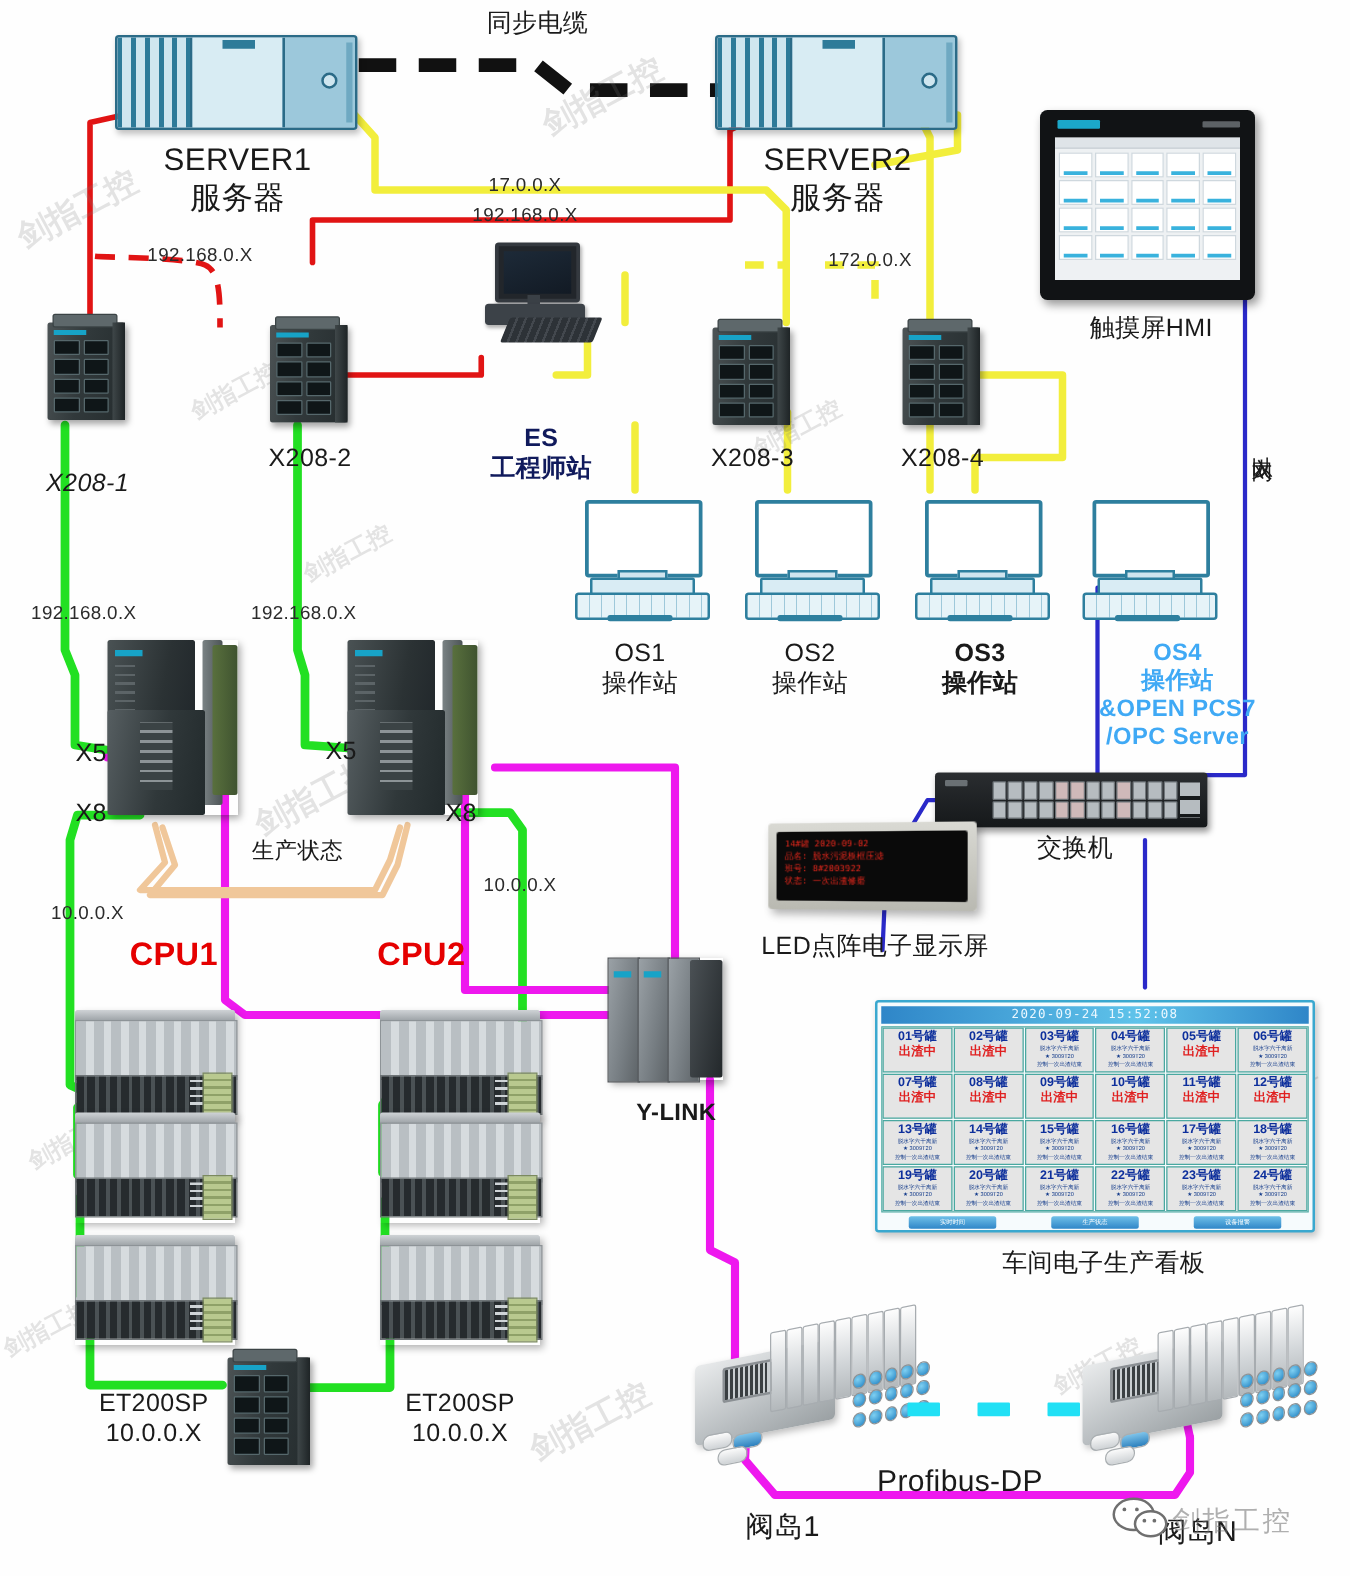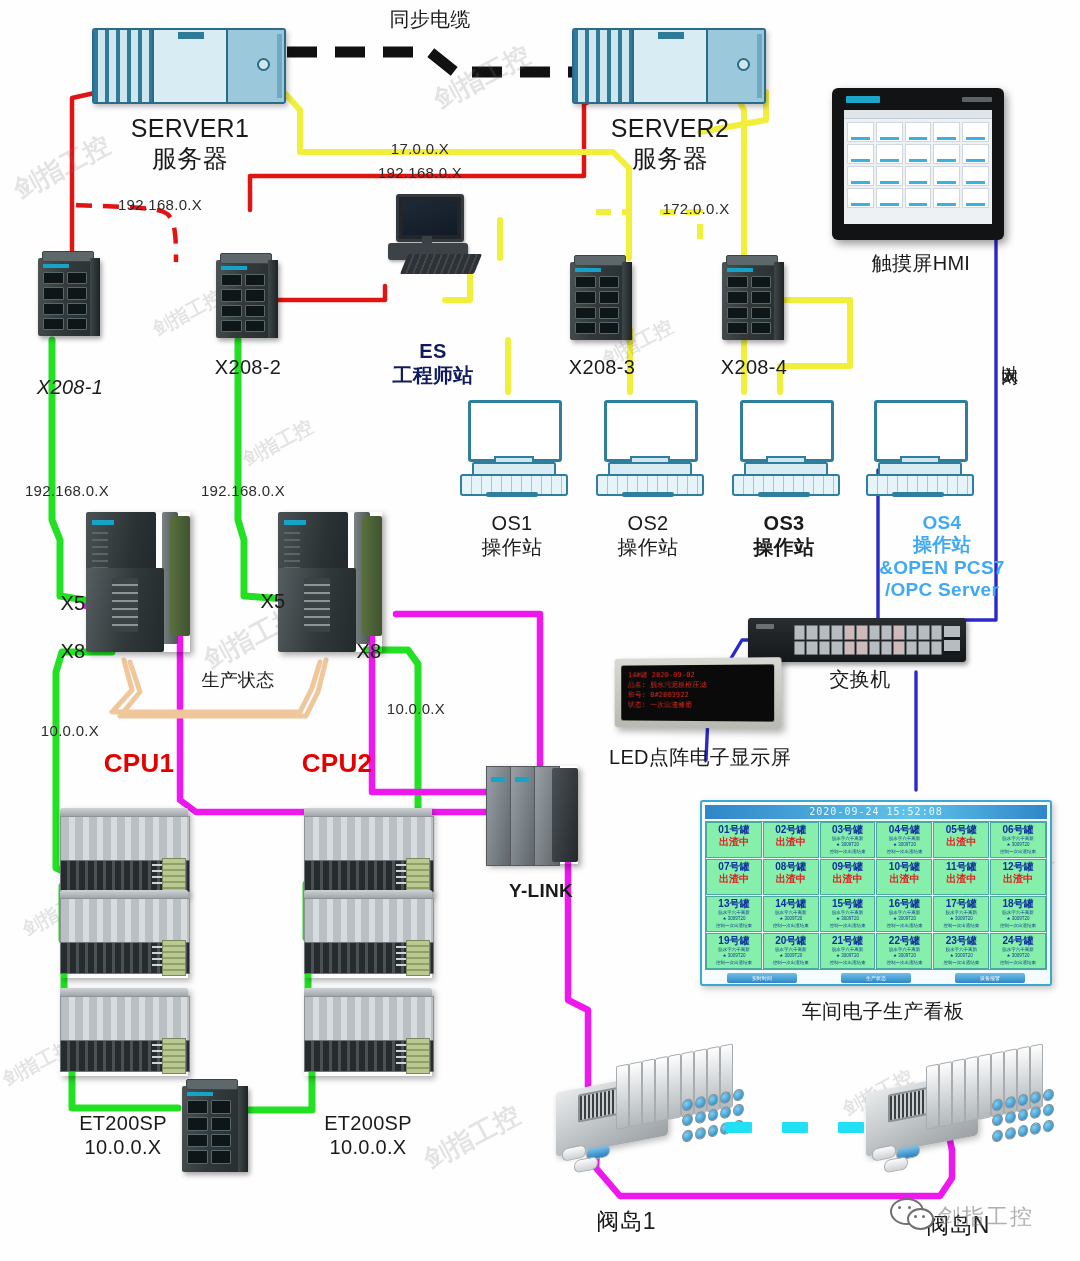--- a/index.html
+++ b/index.html
@@ -183,21 +183,21 @@
 
   
   .kanban{position:absolute;width:352px;height:186px;background:#f6fbfd;
     border:2px solid #3aa8cf;border-radius:3px;box-sizing:border-box;padding:3px;
     box-shadow:2px 3px 6px rgba(0,0,0,.22);}
   .kanban .hdr{height:14px;background:linear-gradient(90deg,#2f86c8,#5fc3ea 60%,#2f86c8);
     color:#eaf7ff;font-size:10px;text-align:center;line-height:14px;letter-spacing:1px;
     font-family:"DejaVu Sans Mono",monospace;}
   .kanban .grid{display:grid;grid-template-columns:repeat(6,1fr);gap:1px;margin-top:2px;
     border:1px solid #49a8a0;}
-  .kanban .cell{border:1px solid #49a8a0;min-height:32px;text-align:center;padding:1px 0;background:#86efac;}
+  .kanban .cell{border:1px solid #49a8a0;min-height:32px;text-align:center;padding:1px 0;background:#e5e5e5;}
   .kanban .cell .n{color:#0d2f9c;font-weight:bold;font-size:10px;line-height:1.15;}
   .kanban .cell .s{color:#e02020;font-weight:bold;font-size:10px;line-height:1.15;}
   .kanban .cell .m{color:#123a8a;font-size:4.5px;line-height:1.5;}
   .kanban .btns{display:flex;justify-content:space-around;margin-top:3px;}
   .kanban .btns span{display:inline-block;width:70px;height:10px;border-radius:2px;
     background:linear-gradient(180deg,#6fc0e8,#2f86c8);font-size:5px;color:#fff;
     text-align:center;line-height:10px;}
 
   
   .valve{position:absolute;width:188px;height:122px;}
@@ -869,20 +869,21 @@
       <i style="left:0;top:0"></i>
         <i class="b" style="left:24px;top:4px"></i>
         <i style="left:12px;top:14px"></i>
     </div>
   </div>
 
   <div class="cyandash" style="left:726px;top:1122px;"></div>
   <div class="cyandash" style="left:782px;top:1122px;"></div>
   <div class="cyandash" style="left:838px;top:1122px;"></div>
 
+  <div class="lbl" style="left:668px;top:1172px;width:200px;font-size:24px;">Profibus-DP</div>
   <div class="lbl" style="left:556px;top:1208px;width:140px;font-size:23px;">阀岛1</div>
   <div class="lbl" style="left:888px;top:1212px;width:140px;font-size:23px;">阀岛N</div>
 
   <div class="wechat" style="left:890px;top:1198px;">
     <div class="b1"></div>
       <div class="b2"></div>
     <div class="e" style="left:8px;top:8px;"></div>
       <div class="e" style="left:18px;top:8px;"></div>
     <div class="e" style="left:24px;top:17px;"></div>
       <div class="e" style="left:32px;top:17px;"></div>

